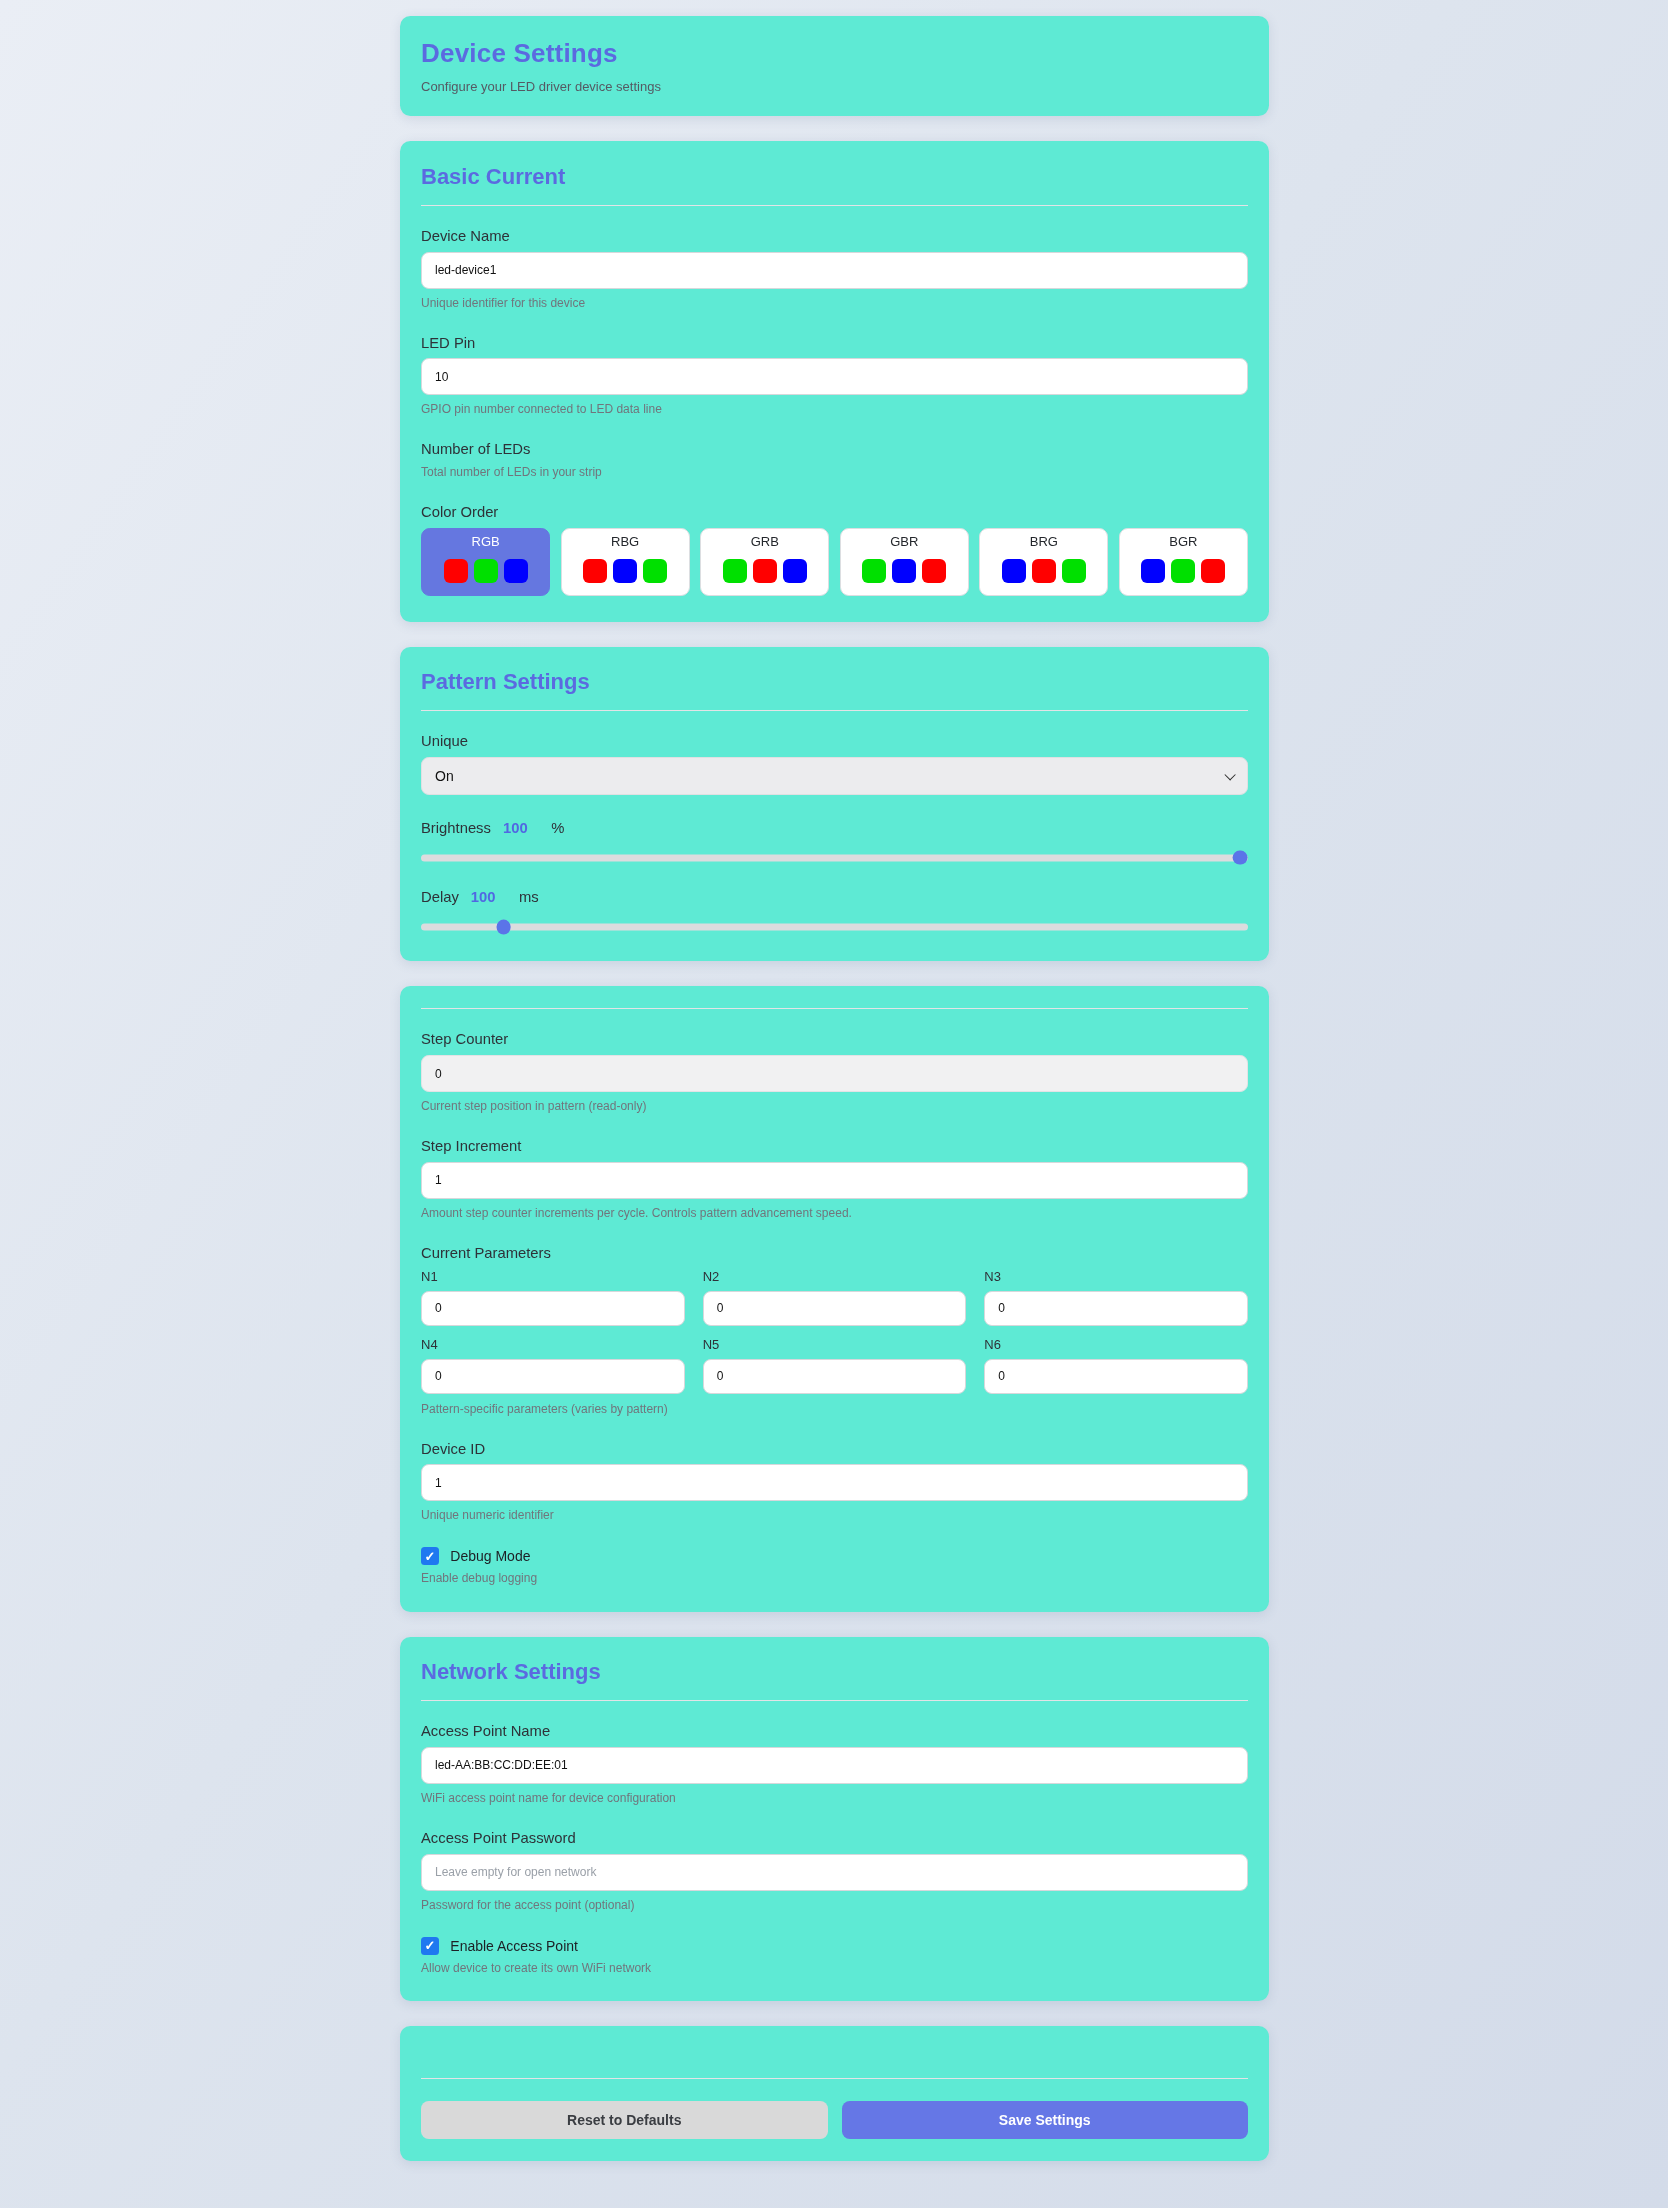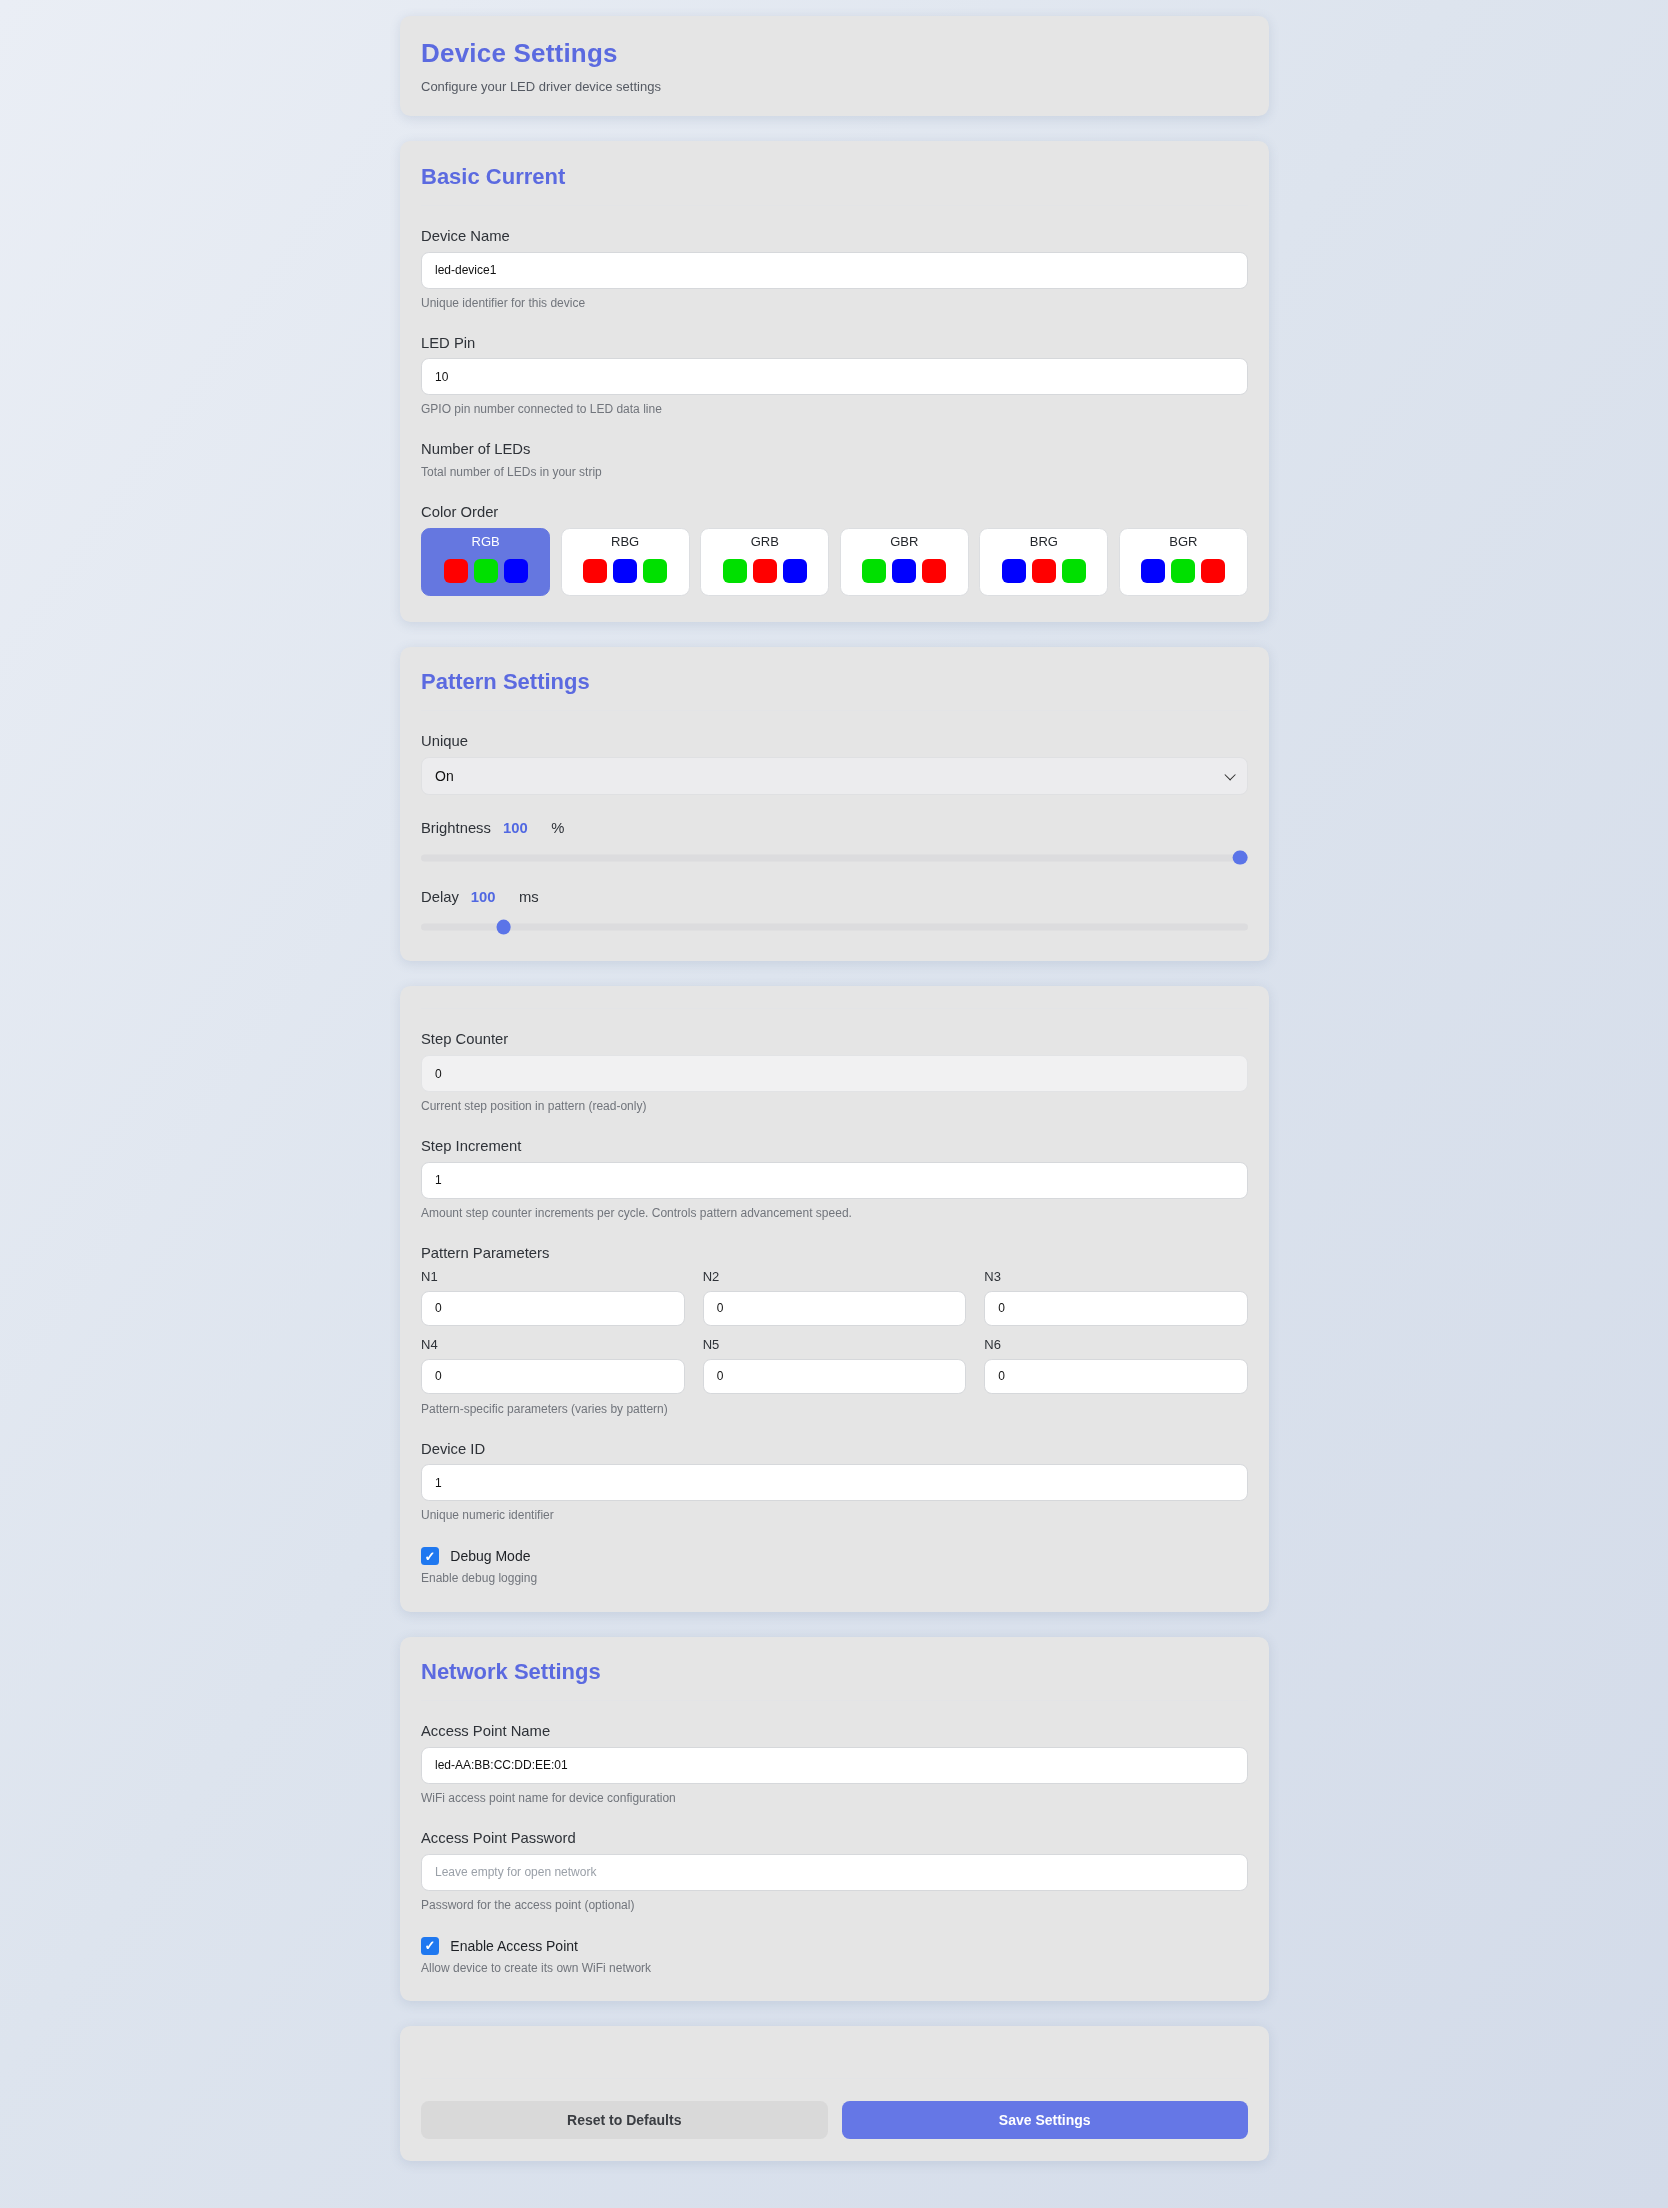--- a/index.html
+++ b/index.html
@@ -7,21 +7,21 @@
     width: 1669px;
     min-height: 2208px;
     font-family: "Liberation Sans", sans-serif;
   }
   body {
     background: linear-gradient(125deg, #eaeef5 0%, #dde4ee 45%, #d3dbe9 100%);
     padding-top: 15.6px;
   }
   .container { width: 869px; margin: 0 auto; }
   .card {
-    background: #e5e5e5;
+    background: #5eead4;
     border-radius: 10.4px;
     box-shadow: 0 2.6px 10.4px rgba(90, 110, 150, 0.16);
     padding: 22.6px 21px;
     margin-bottom: 25px;
   }
   .page-title { color: #5b6ae0; font-size: 26px; font-weight: bold; letter-spacing: 0.2px; }
   .page-subtitle { color: #555a63; font-size: 13px; margin-top: 9.6px; }
   .section-heading { color: #5b6ae0; font-size: 22px; font-weight: bold; margin-bottom: 14.8px; }
   .divider { border: none; border-top: 1.7px solid #e3e4e6; margin-bottom: 22px; }
   .form-group { margin-bottom: 25px; }
@@ -274,21 +274,21 @@
       <div class="help-text">Current step position in pattern (read-only)</div>
     </div>
 
     <div class="form-group">
       <label class="field-label">Step Increment</label>
       <input class="text-input" type="text" value="1" style="">
       <div class="help-text">Amount step counter increments per cycle. Controls pattern advancement speed.</div>
     </div>
 
     <div class="form-group">
-      <label class="field-label">Pattern Parameters</label>
+      <label class="field-label">Current Parameters</label>
       <div class="param-grid">
         <div class="param-cell">
           <label class="param-label">N1</label>
           <input class="text-input" type="text" value="0" style="">
         </div>
         <div class="param-cell">
           <label class="param-label">N2</label>
           <input class="text-input" type="text" value="0" style="">
         </div>
         <div class="param-cell">

